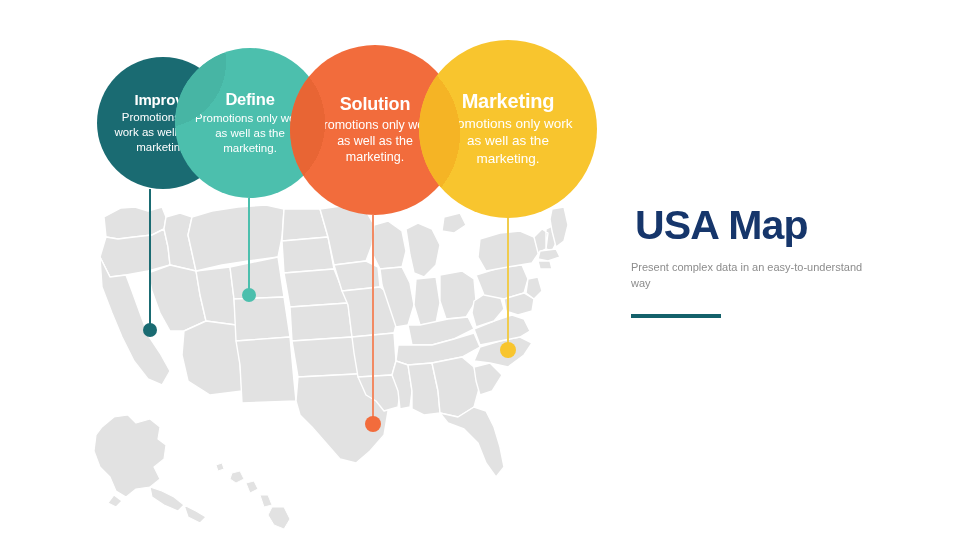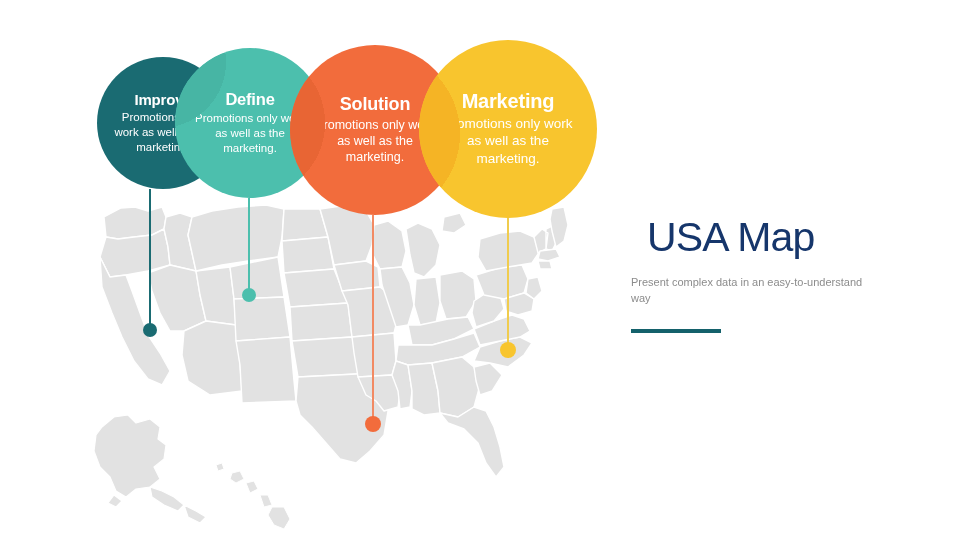--- a/index.html
+++ b/index.html
@@ -86,25 +86,25 @@
 
   
   #text-block {
     position: absolute;
     left: 631px;
     top: 200px;
     width: 300px;
   }
   #headline {
     font-size: 41px;
-    font-weight: normal;
+    font-weight: bold;
     color: #16366b;
     line-height: 1.06;
     letter-spacing: -0.8px;
-    margin: 16px;
+    margin: 4px;
   }
   #headline .line { display: block; }
   #subtitle {
     margin: 13px 0 0 0;
     font-size: 11px;
     color: #8c8c8c;
     line-height: 1.42;
     width: 245px;
   }
   #accent-rule {

